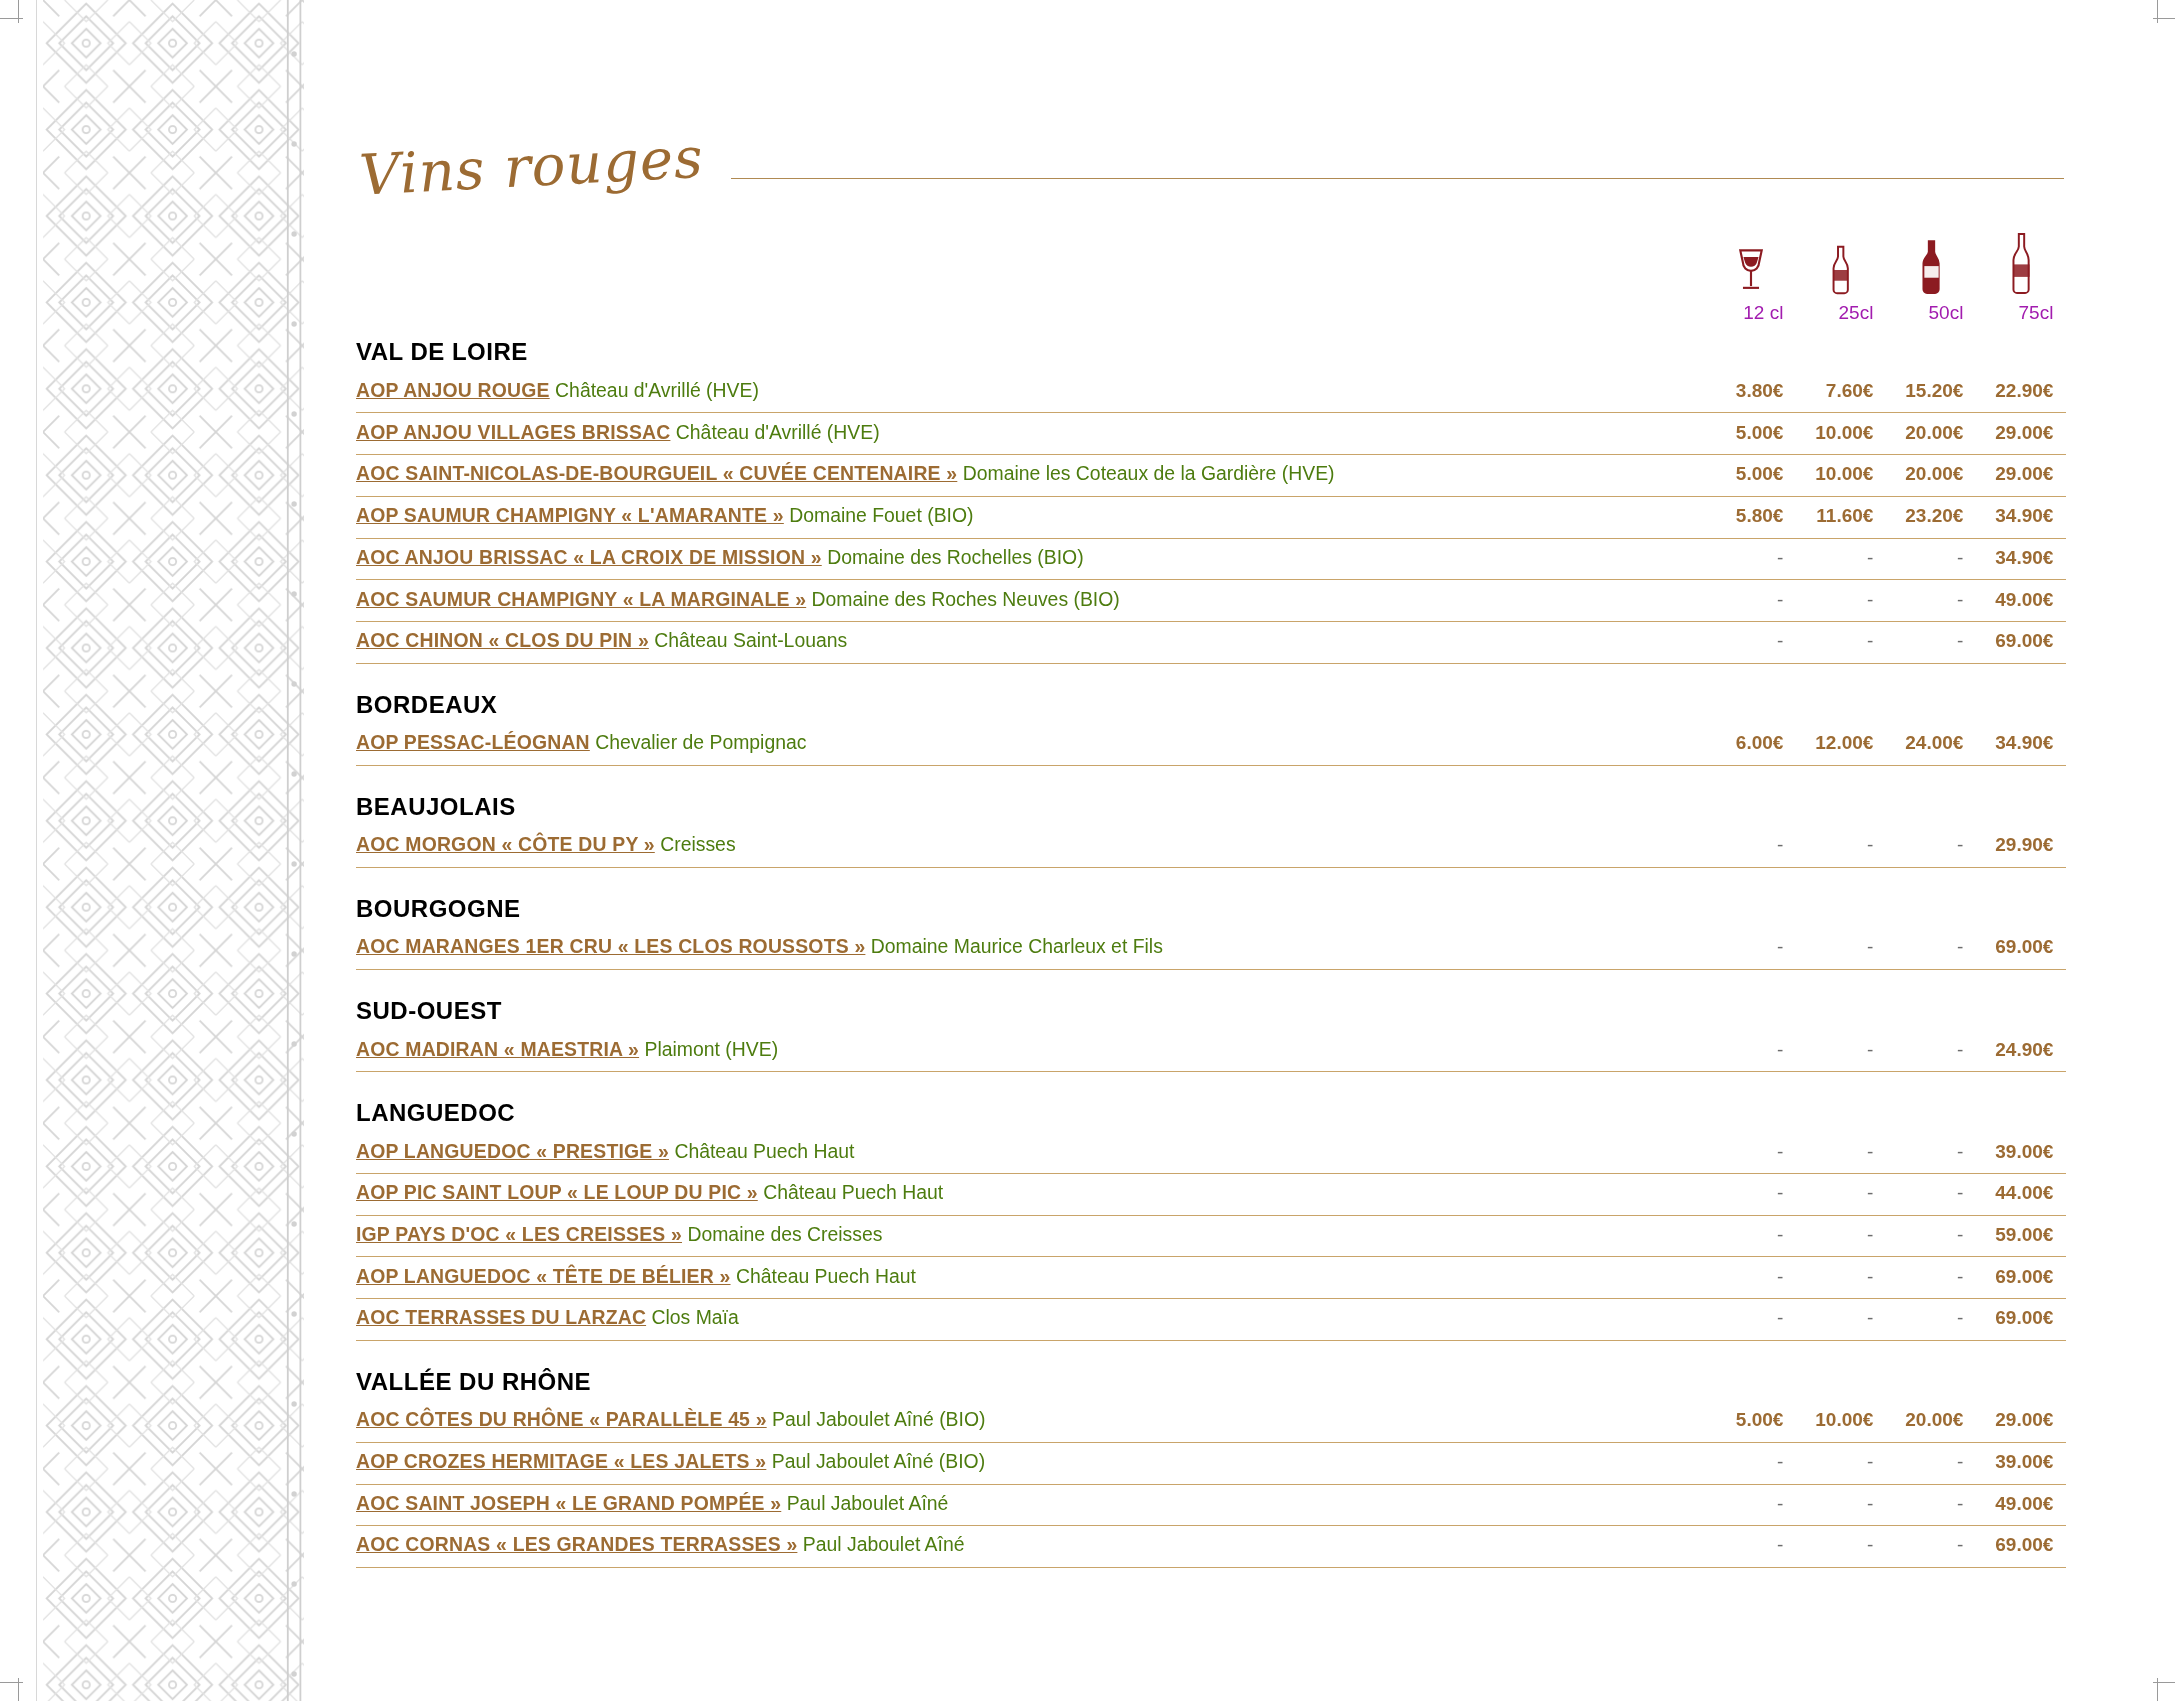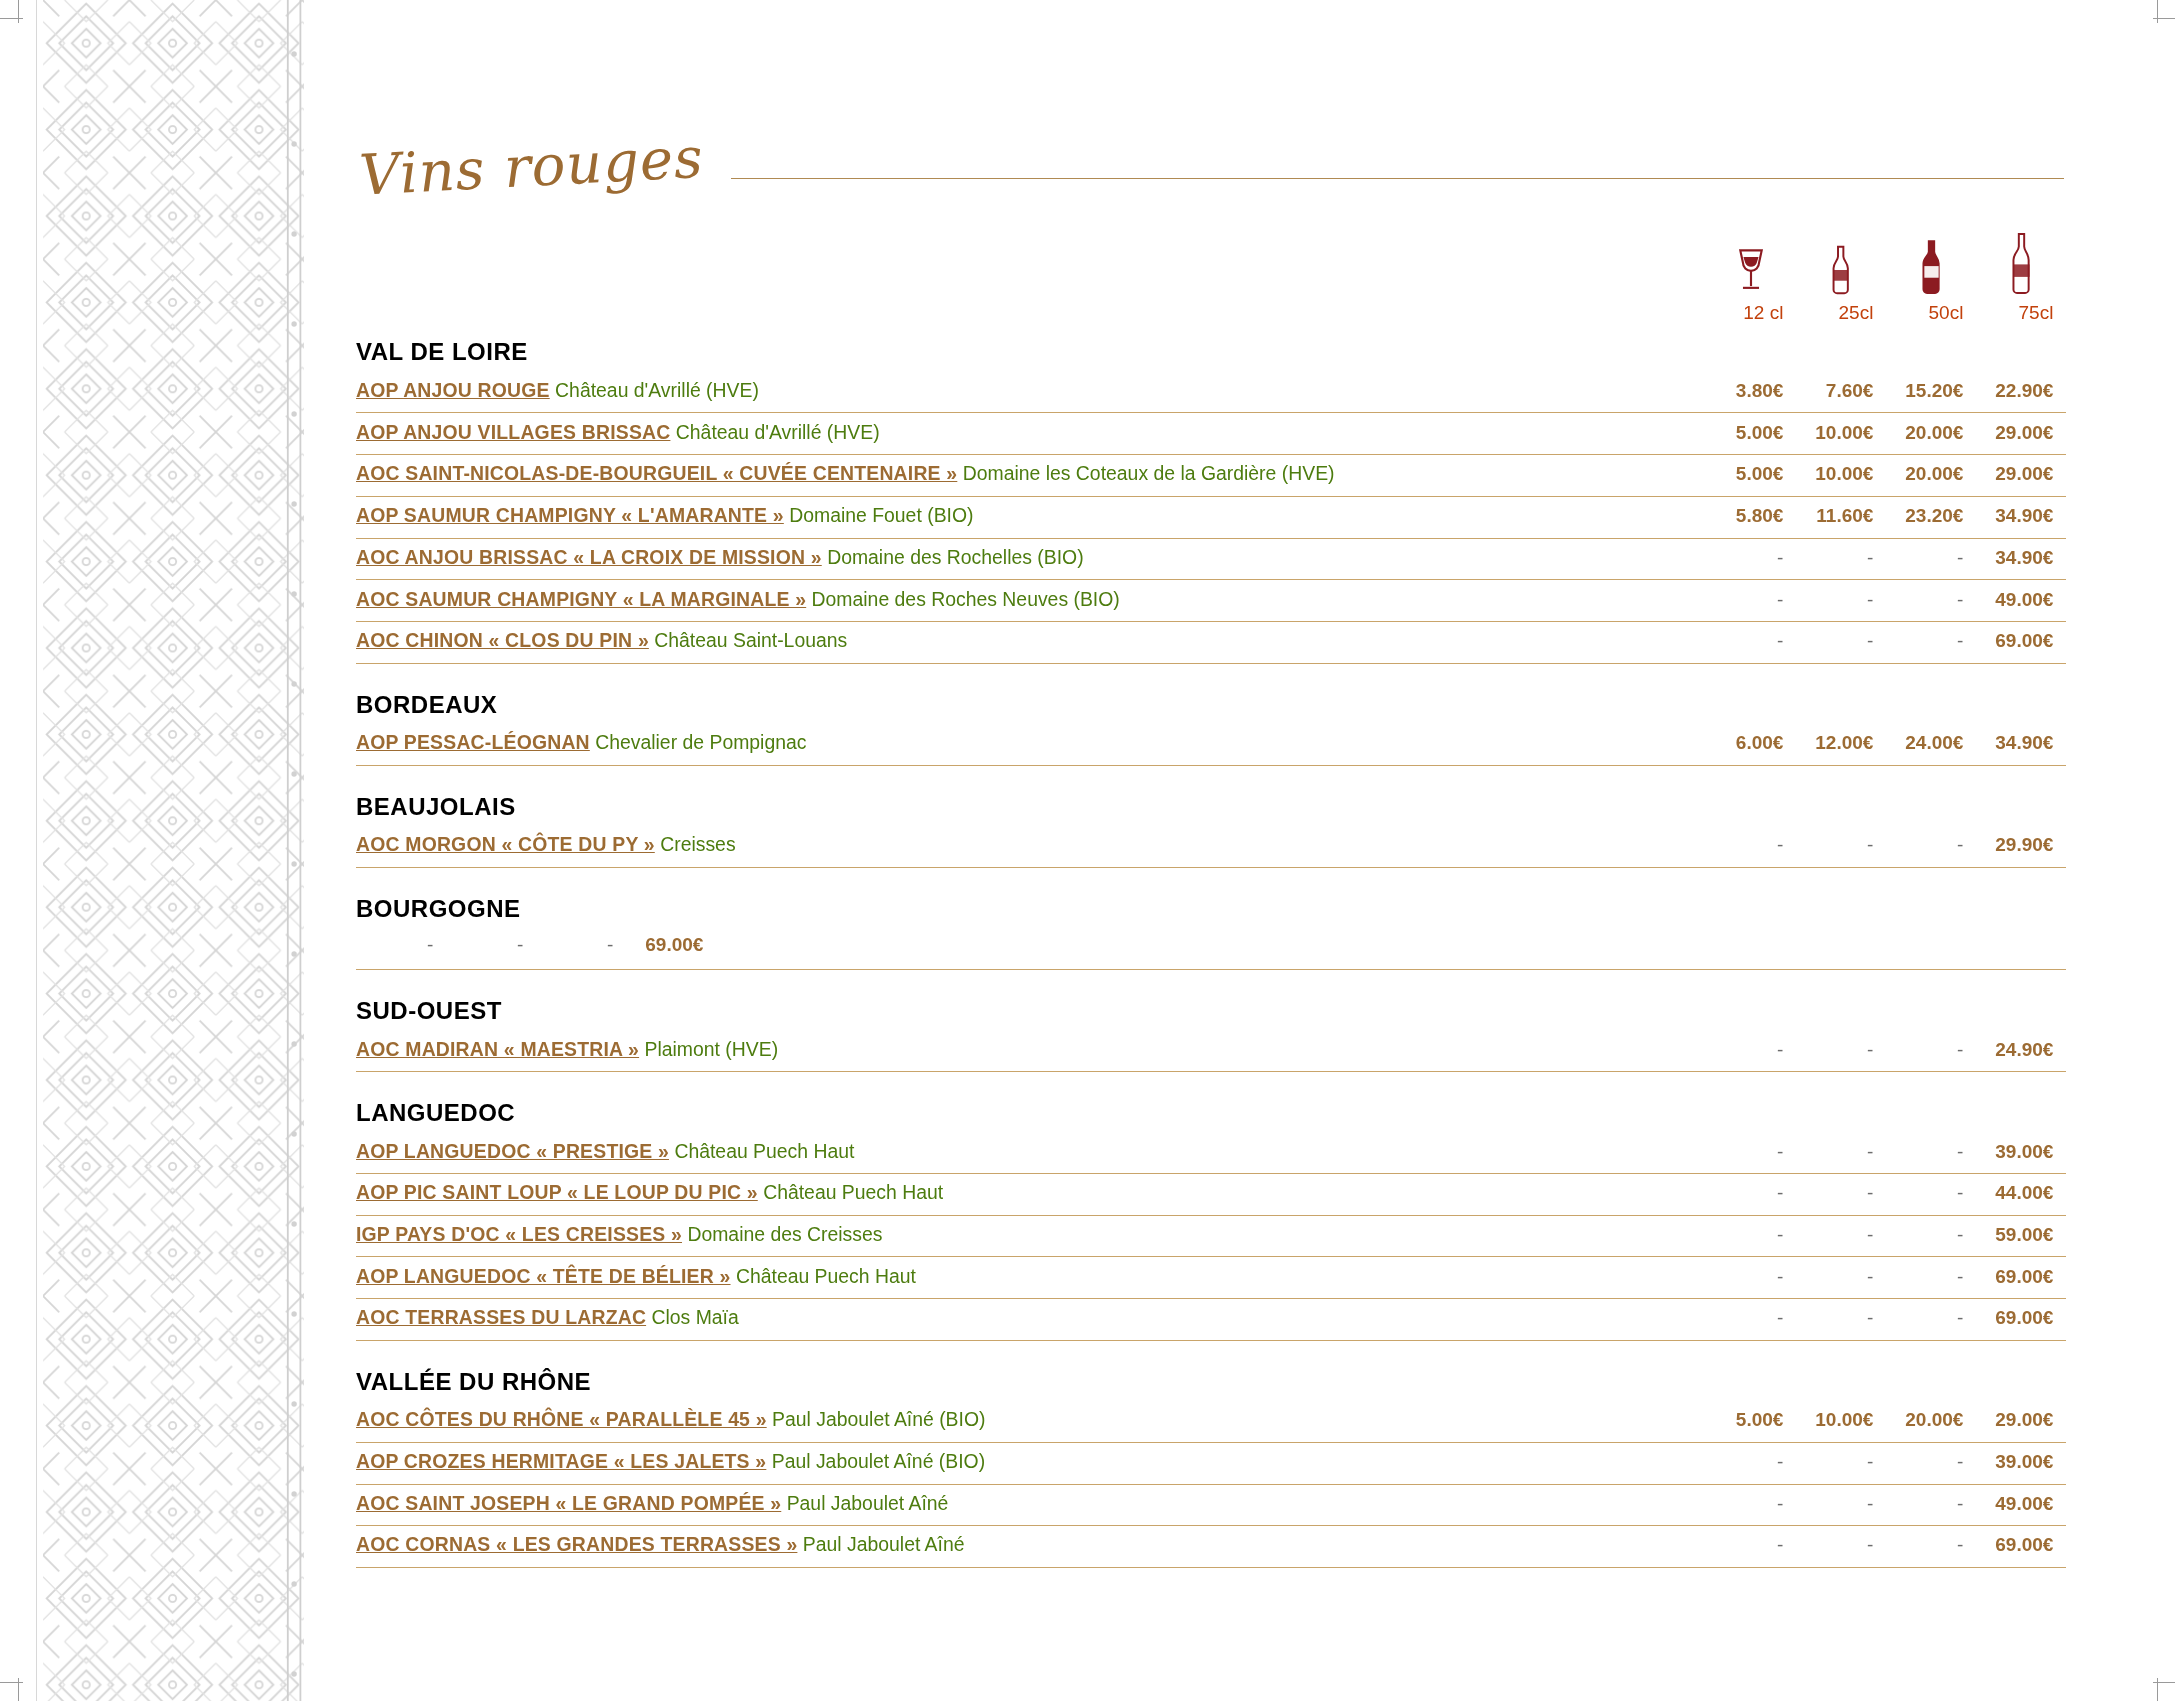--- a/index.html
+++ b/index.html
@@ -111,21 +111,21 @@
     top: 63px;
     width: 360px;
     display: flex;
   }
   .unit-cell {
     width: 90px;
     text-align: right;
     padding-right: 12.6px;
     box-sizing: border-box;
     font-size: 19px;
-    color: #c2410c;
+    color: #a21caf;
     font-family: "Liberation Sans", sans-serif;
   }
 
   .region {
     margin-top: 27px;
   }
   .region:first-of-type { margin-top: 0; }
   .region-title {
     font-size: 24px;
     font-weight: bold;
@@ -375,20 +375,21 @@
             <div class="price dash">-</div>
             <div class="price dash">-</div>
             <div class="price dash">-</div>
             <div class="price">29.90€</div>
           </div>
         </div>
       </div>
       <div class="region">
         <div class="region-title">BOURGOGNE</div>
         <div class="wine-row">
+          <div class="wine-name"><b>AOC MARANGES 1ER CRU « LES CLOS ROUSSOTS »</b><span class="producer"> Domaine Maurice Charleux et Fils</span></div>
           <div class="prices">
             <div class="price dash">-</div>
             <div class="price dash">-</div>
             <div class="price dash">-</div>
             <div class="price">69.00€</div>
           </div>
         </div>
       </div>
       <div class="region">
         <div class="region-title">SUD-OUEST</div>

